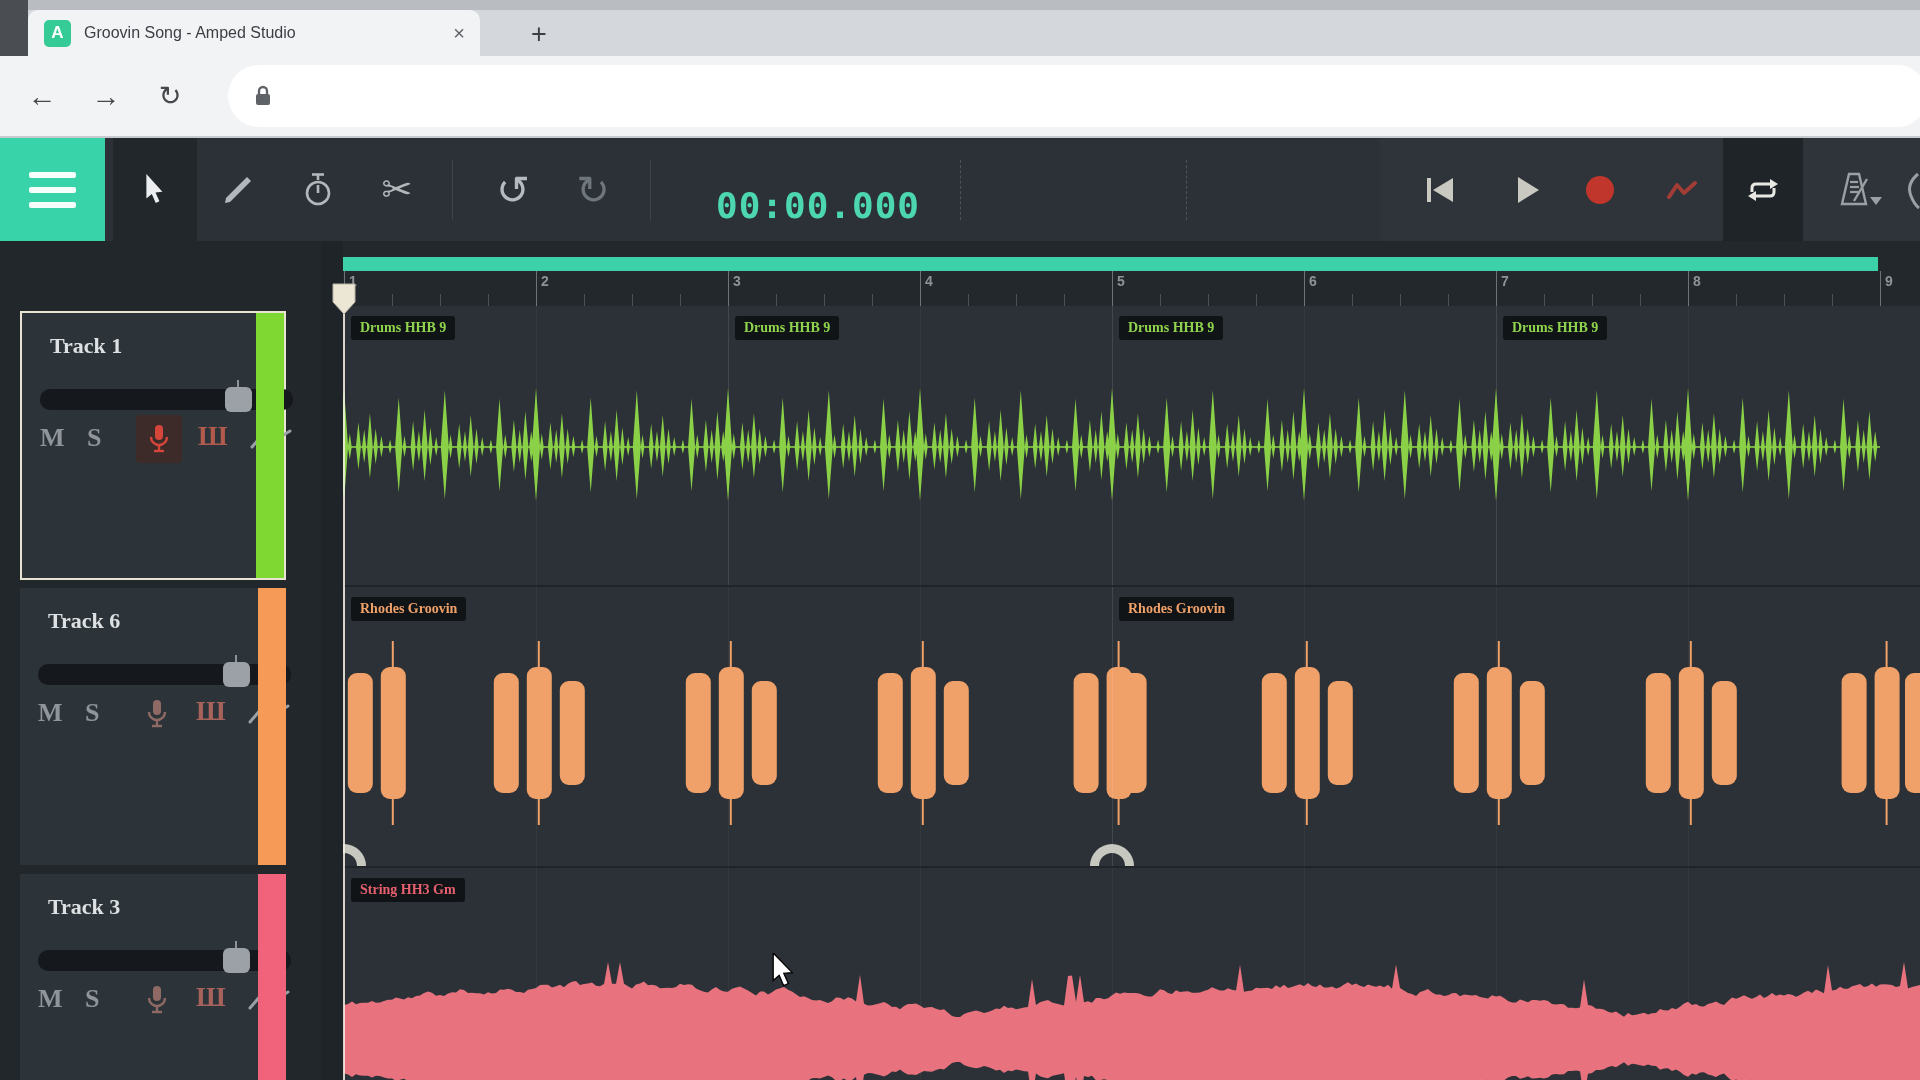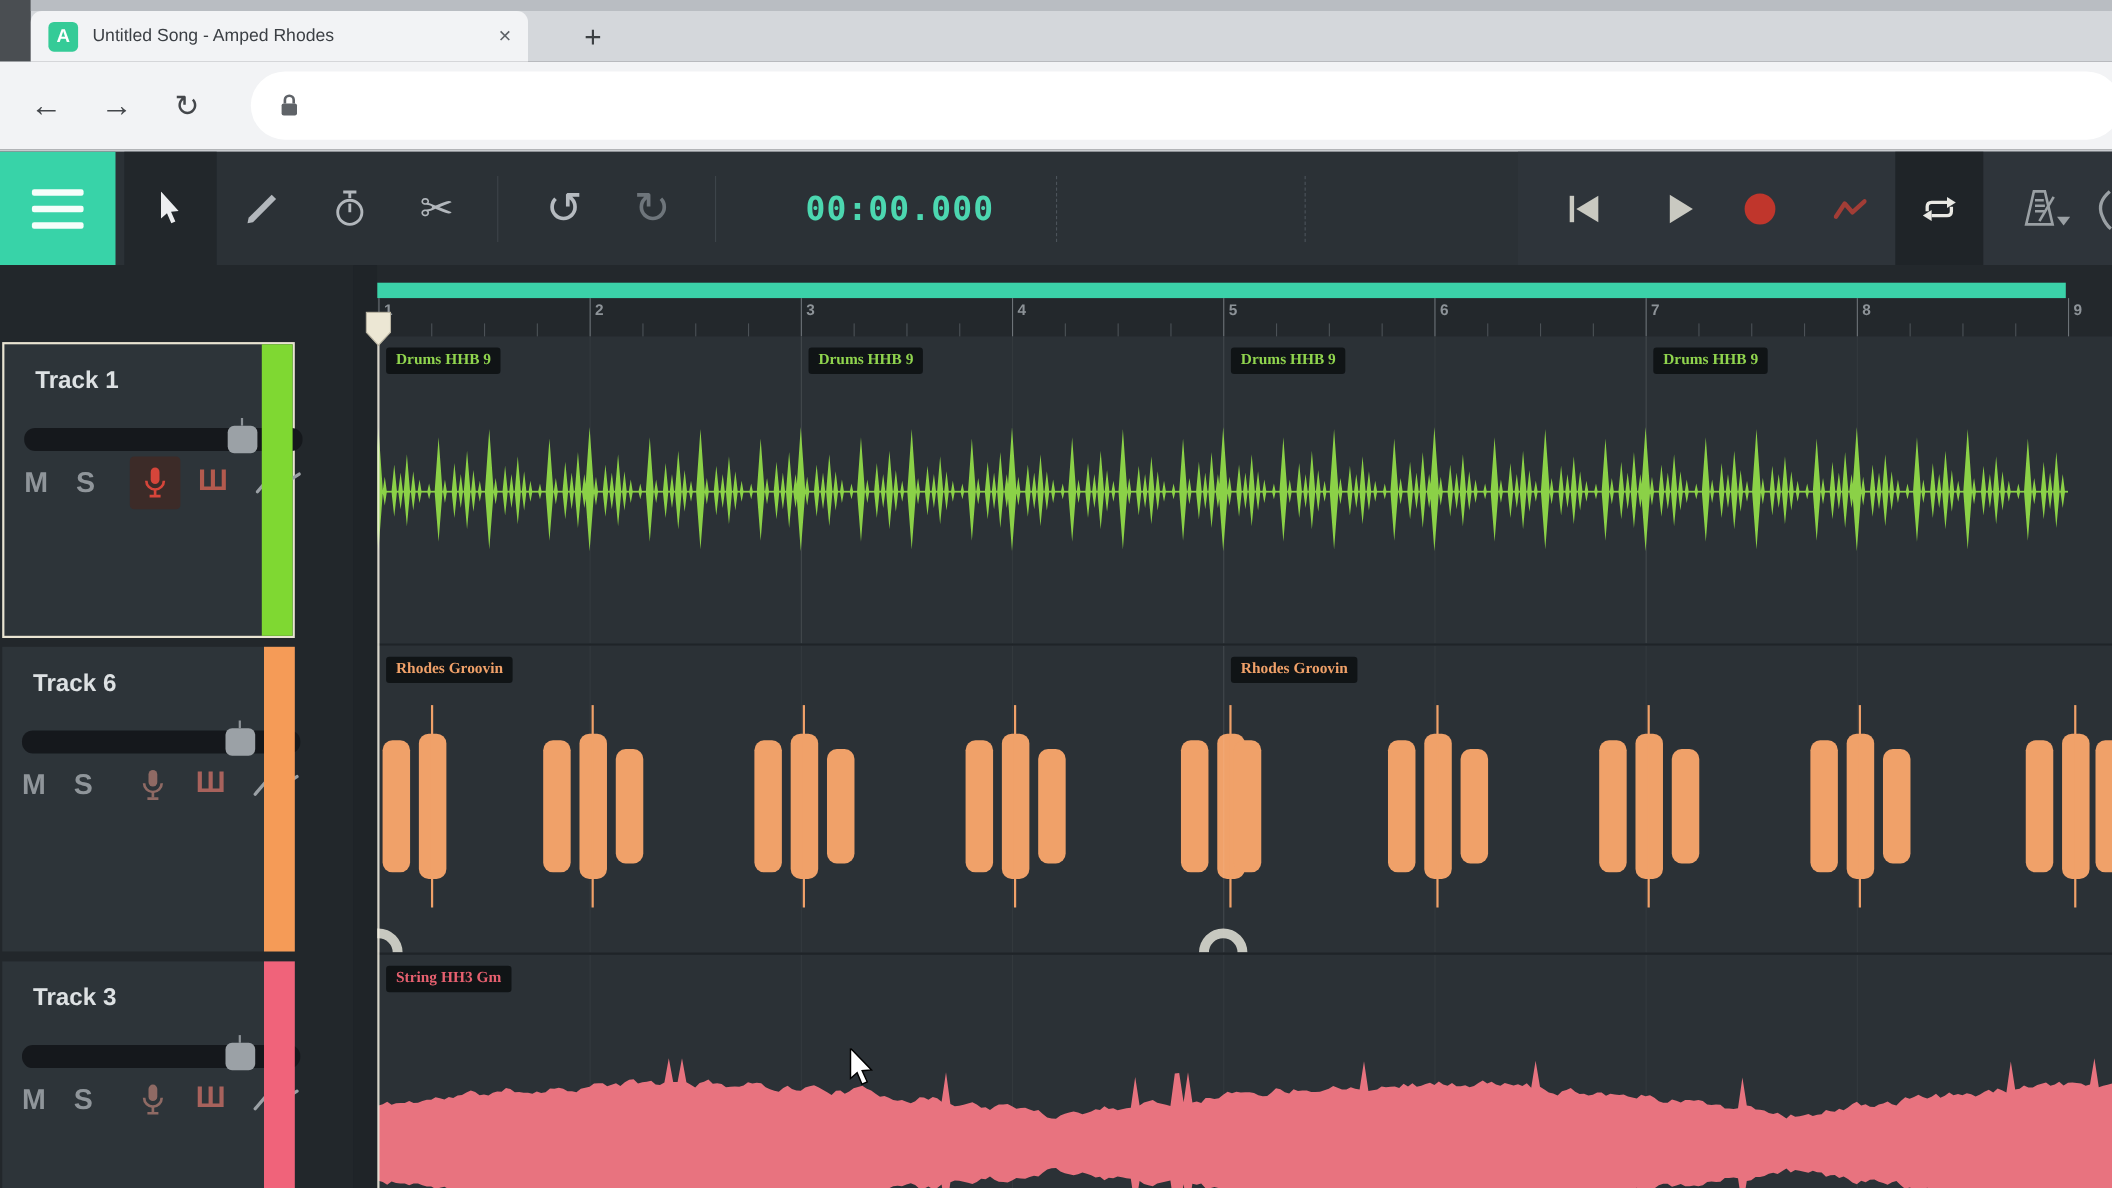--- a/index.html
+++ b/index.html
@@ -39,40 +39,40 @@
   #hamburger .bar { position:absolute; left:29px; width:47px; height:6px; background:#f5fefa; border-radius:2px; }
   .tool { position:absolute; top:0; height:103px; display:flex; align-items:center; justify-content:center; }
   #tool-cursor { left:113px; width:84px; background:#22272b; }
   #tool-pencil { left:210px; width:56px; }
   #tool-metro-time { left:290px; width:56px; }
   #tool-scissors { left:368px; width:58px; font-size:37px; color:#b2b7bc; }
   .vsep { position:absolute; top:22px; width:1px; height:60px; background:#3d444a; }
   .vsep.dashed { background:none; border-left:1px dashed #4c535a; }
   #tool-undo { left:484px; width:58px; font-family:"DejaVu Sans",sans-serif; font-size:40px; color:#b6bbc0; }
   #tool-redo { left:564px; width:58px; font-family:"DejaVu Sans",sans-serif; font-size:40px; color:#6e757b; }
-  #time-display { left:698px; top:1px; width:240px; height:103px; display:flex; align-items:center; justify-content:center;
-                  font-family:"DejaVu Sans Mono", monospace; font-size:30px; font-weight:bold; color:#4cd7b0; letter-spacing:1px; }
+  #time-display { left:698px; top:16px; width:240px; height:103px; display:flex; align-items:center; justify-content:center;
+                  font-family:"DejaVu Sans Mono", monospace; font-size:36px; font-weight:bold; color:#4cd7b0; letter-spacing:1px; }
   #bpm-group { left:975px; top:0; width:200px; height:103px; display:flex; align-items:center; }
   #bpm-value { font-family:"DejaVu Sans Mono", monospace; font-size:43px; font-weight:bold; color:#4cd7b0; }
   #bpm-unit { font-size:20px; font-weight:bold; color:#4cd7b0; margin:14px 0 0 8px; }
   #bpm-spinner { margin:0 0 0 12px; display:flex; flex-direction:column; gap:7px; }
   #bpm-spinner .tri-up { width:0; height:0; border-left:11px solid transparent; border-right:11px solid transparent; border-bottom:11px solid #4cd7b0; }
   #bpm-spinner .tri-dn { width:0; height:0; border-left:11px solid transparent; border-right:11px solid transparent; border-top:11px solid #4cd7b0; }
   #sig-group { left:1205px; top:0; width:150px; height:103px; display:flex; align-items:center; }
   #sig-value { font-family:"DejaVu Sans Mono", monospace; font-size:43px; font-weight:bold; color:#4cd7b0; }
   #sig-unit { font-size:20px; font-weight:bold; color:#4cd7b0; margin:16px 0 0 9px; }
   #transport { left:1380px; top:0; width:540px; height:103px; background:#2e343a; }
   .tbtn { position:absolute; top:0; height:103px; width:70px; display:flex; align-items:center; justify-content:center; }
   #btn-loop { background:#1f2428; }
 
   
   #main { left:0; top:241px; width:1920px; height:839px; background:#2b3136; }
   #left-panel { left:0; top:0; width:343px; height:839px; background:#22272b; }
   #gutter { left:321px; top:0; width:22px; height:839px; background:#1f2428; }
-  .track-head { position:absolute; left:2px; width:266px; background:#2d3439; }
+  .track-head { position:absolute; left:20px; width:266px; background:#2d3439;font-family:Liberation Serif, serif; }
   .track-head.selected { border:2px solid #e9e4d2; }
   .t-name { position:absolute; left:28px; top:20px; font-size:22px; font-weight:bold; color:#dde1e3; }
   .t-slider { position:absolute; left:18px; top:76px; width:253px; height:21px; background:#15181c; border-radius:10px; }
   .t-knob { position:absolute; left:185px; top:-2px; width:27px; height:25px; background:#9ba1a6; border-radius:6px; }
   .t-knob .tick { position:absolute; left:12px; top:-7px; width:2px; height:7px; background:#8d9398; }
   .t-btns { position:absolute; left:18px; top:108px; height:40px; width:285px; }
   .ms { position:absolute; top:2px; font-size:26px; font-weight:bold; color:#8f959a; }
   .mic-wrap { position:absolute; left:96px; top:-6px; width:46px; height:48px; border-radius:4px;
               display:flex; align-items:center; justify-content:center; }
   .mic-wrap.armed { background:#3c2b28; }
@@ -104,21 +104,21 @@
 </head>
 <body>
 
 <div id="app">
 
   <div id="tabstrip" class="abs">
     <div class="abs win-edge"></div>
     <div class="abs win-top"></div>
     <div id="tab-active" class="abs">
       <div id="tab-favicon">A</div>
-      <div id="tab-title">Untitled Song - Amped Rhodes</div>
+      <div id="tab-title">Groovin Song - Amped Studio</div>
       <div id="tab-close">×</div>
     </div>
     <div id="newtab-btn" class="abs">+</div>
   </div>
 
   <div id="navbar" class="abs">
     <div id="nav-back" class="nav-ic">←</div>
     <div id="nav-fwd" class="nav-ic">→</div>
     <div id="nav-reload" class="nav-ic">↻</div>
     <div id="urlbar">

